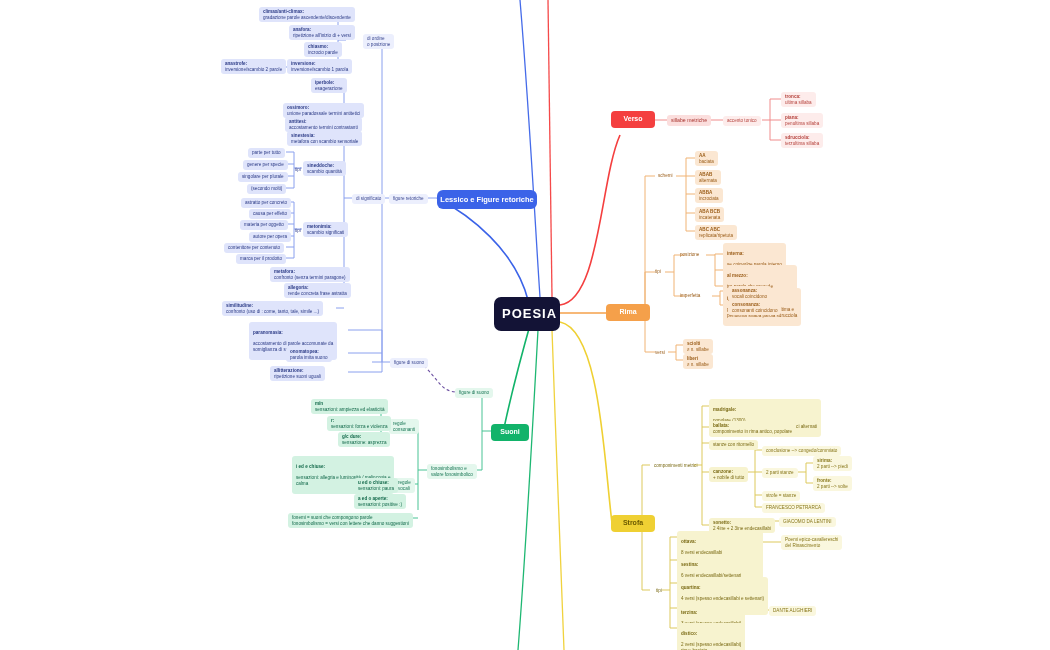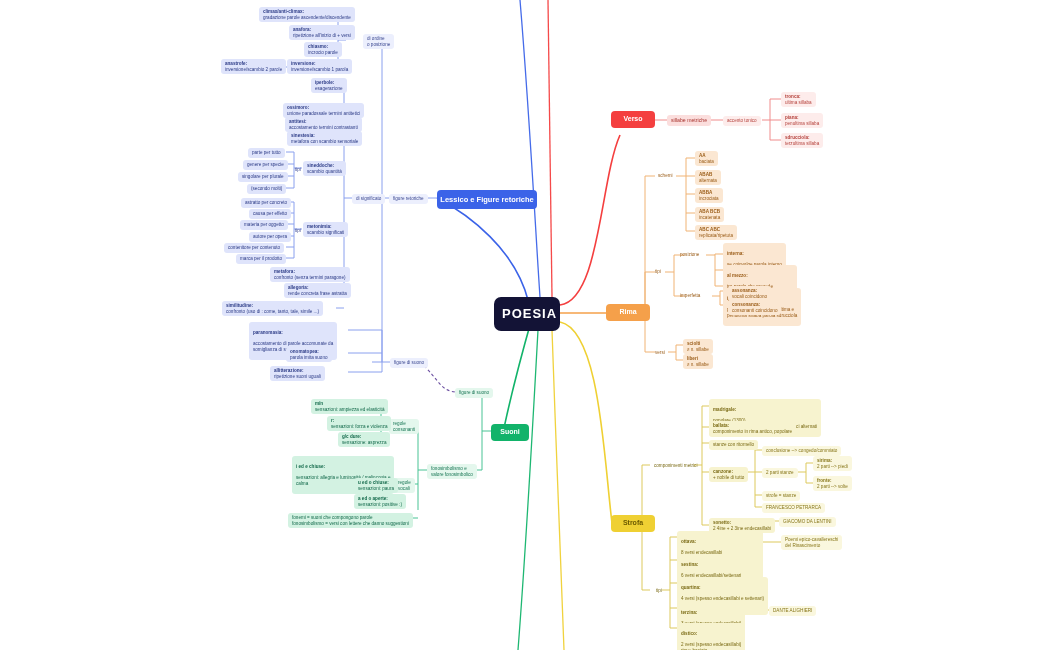--- a/index.html
+++ b/index.html
@@ -388,21 +388,21 @@
     <span class="t b">u ed o chiuse:</span>
     <span class="t">sensazioni: paura</span>
   </div>
   <div class="node green f6" style="left:354px;top:494px;">
     <span class="t b">a ed o aperte:</span>
     <span class="t">sensazioni: positive :)</span>
   </div>
   <div class="node green f6" style="left:288px;top:513px;white-space:pre-line;">fonemi = suoni che compongono parole
 fonosimbolismo = versi con lettere che danno suggestioni</div>
 
-  <div class="node main m-less" style="left:437px;top:190px;">Lessico e Figure retoriche</div>
+  <div class="node main m-less" style="left:437px;top:190px;border-radius:6px;">Lessico e Figure retoriche</div>
   <div class="node blue2 f6" style="left:389px;top:194px;">figure retoriche</div>
   <div class="node blue2 f6" style="left:363px;top:34px;white-space:pre-line;">di ordine
 o posizione</div>
   <div class="node blue2 f6" style="left:352px;top:194px;">di significato</div>
   <div class="node blue2 f6" style="left:390px;top:358px;">figure di suono</div>
 
   <div class="node blue f6" style="left:259px;top:7px;">
     <span class="t b">climax/anti-climax:</span>
     <span class="t">gradazione parole ascendente/discendente</span>
   </div>

